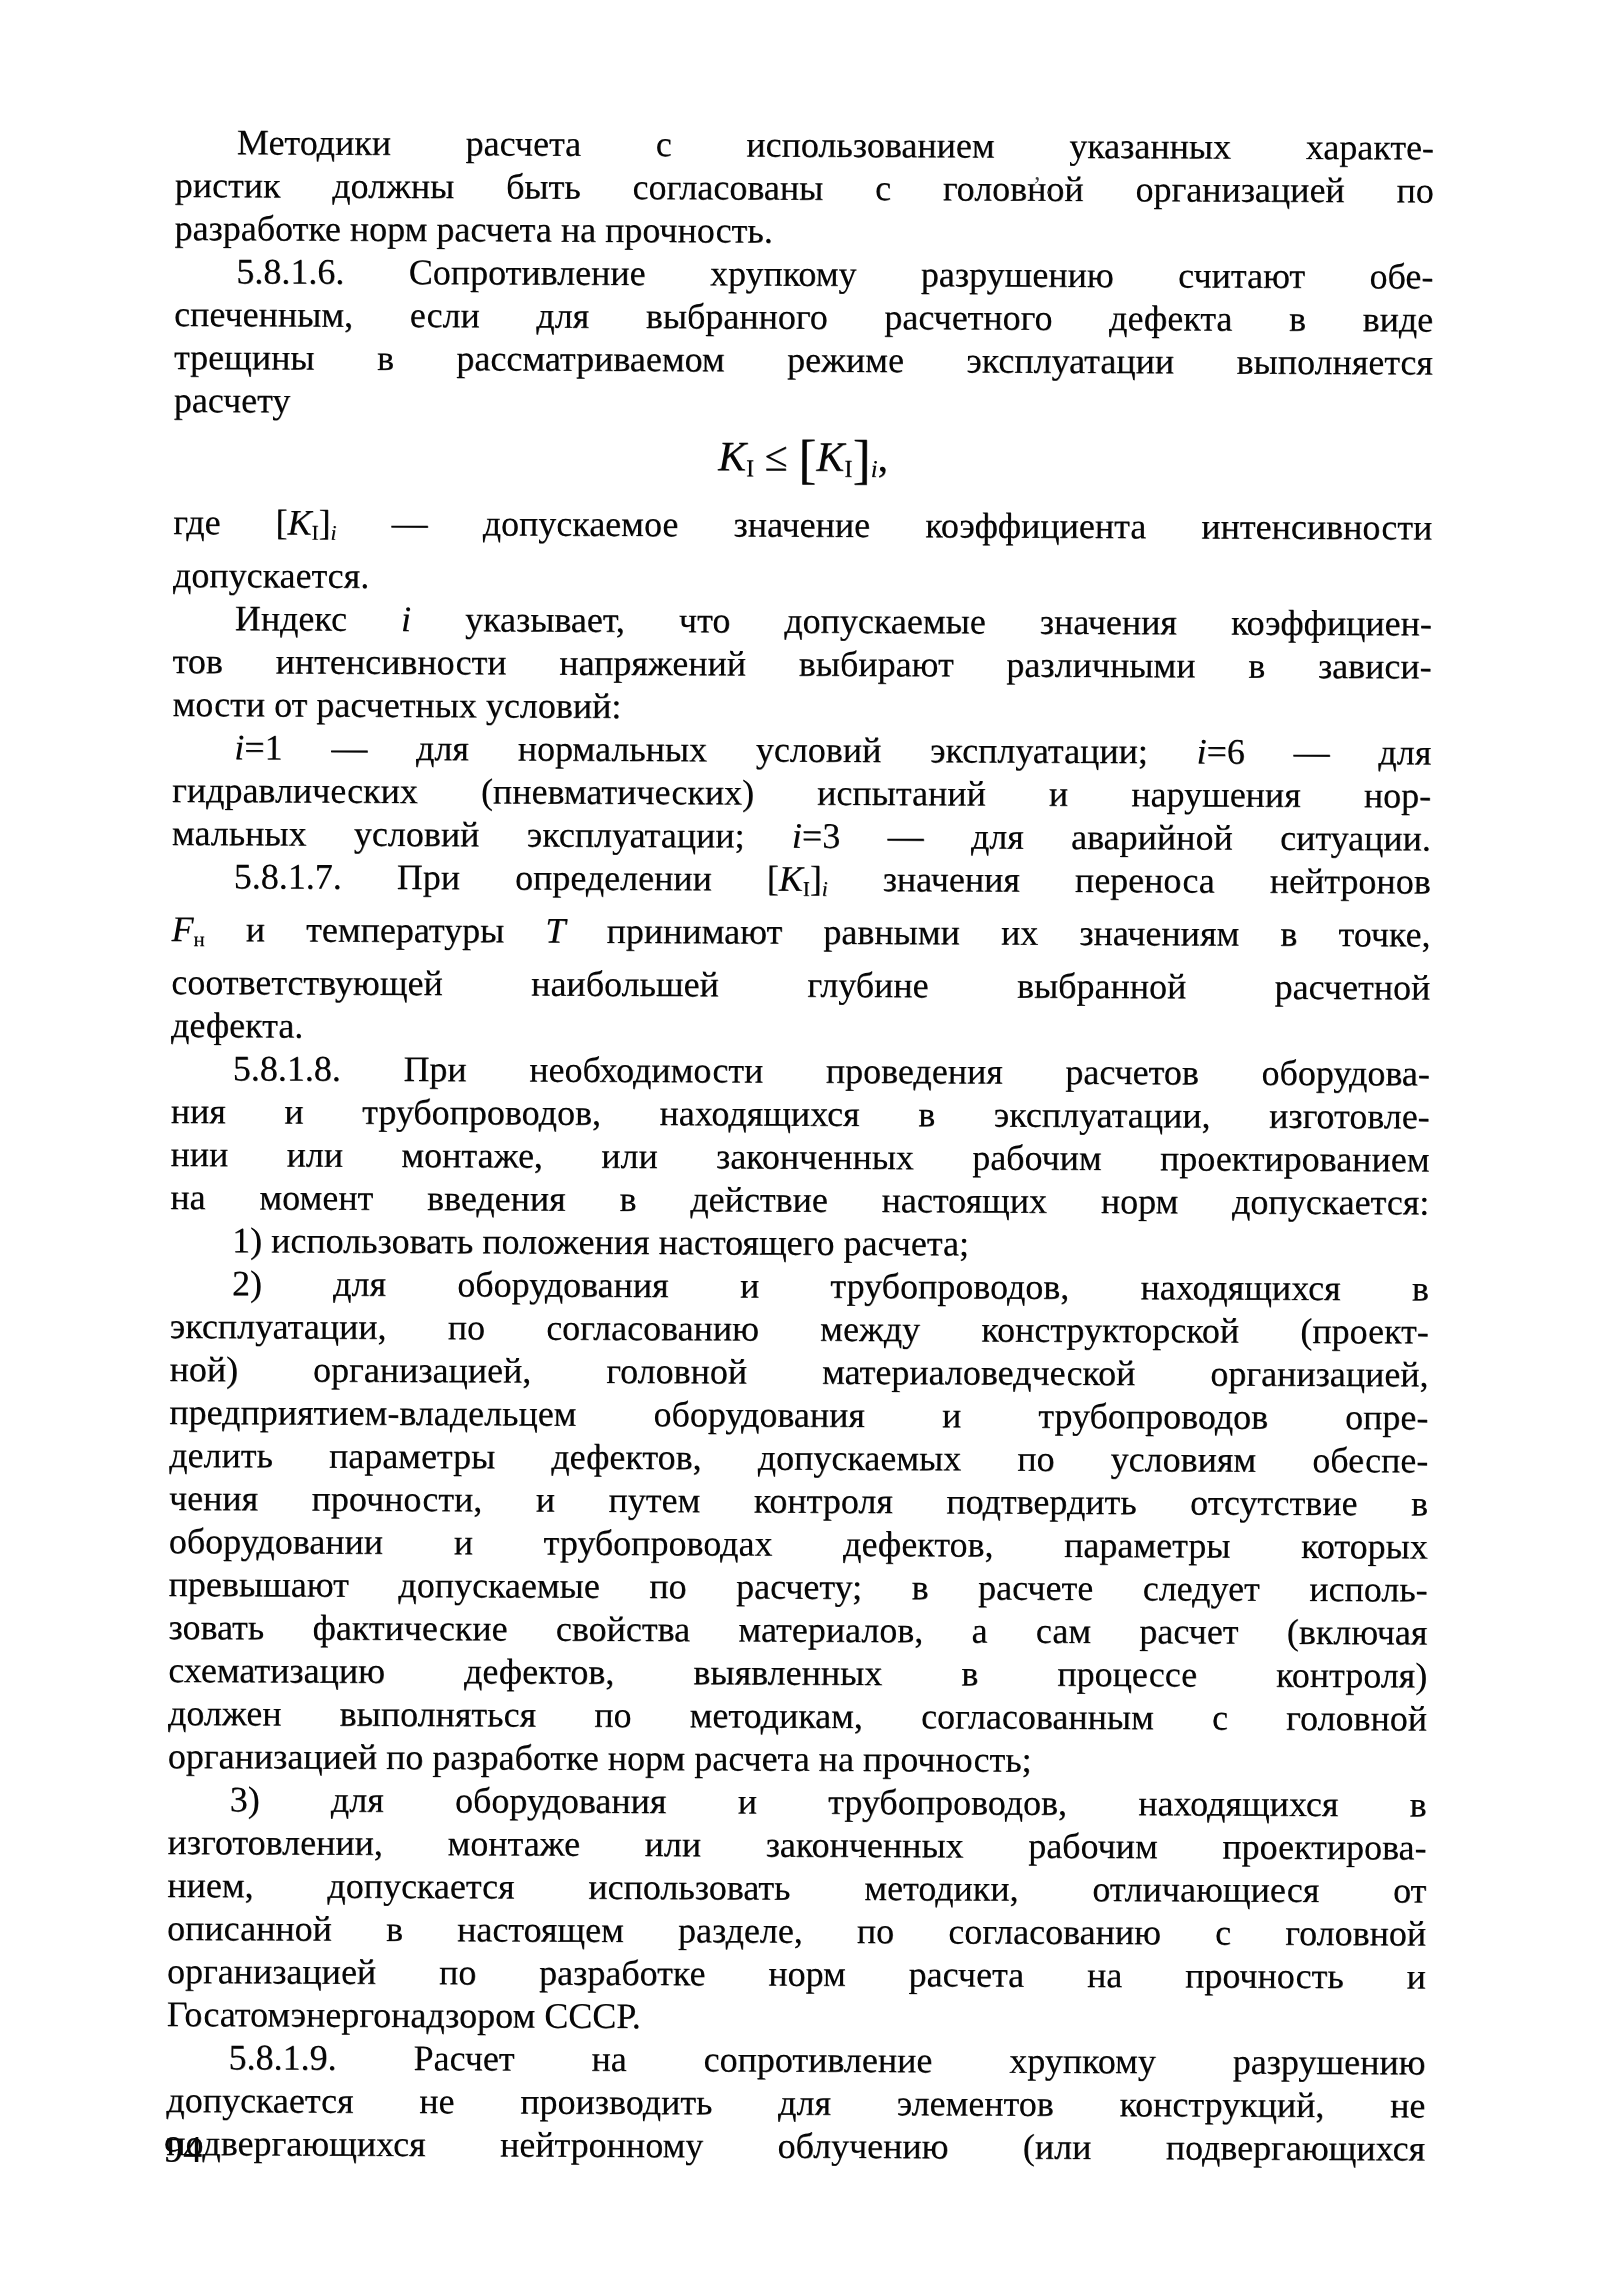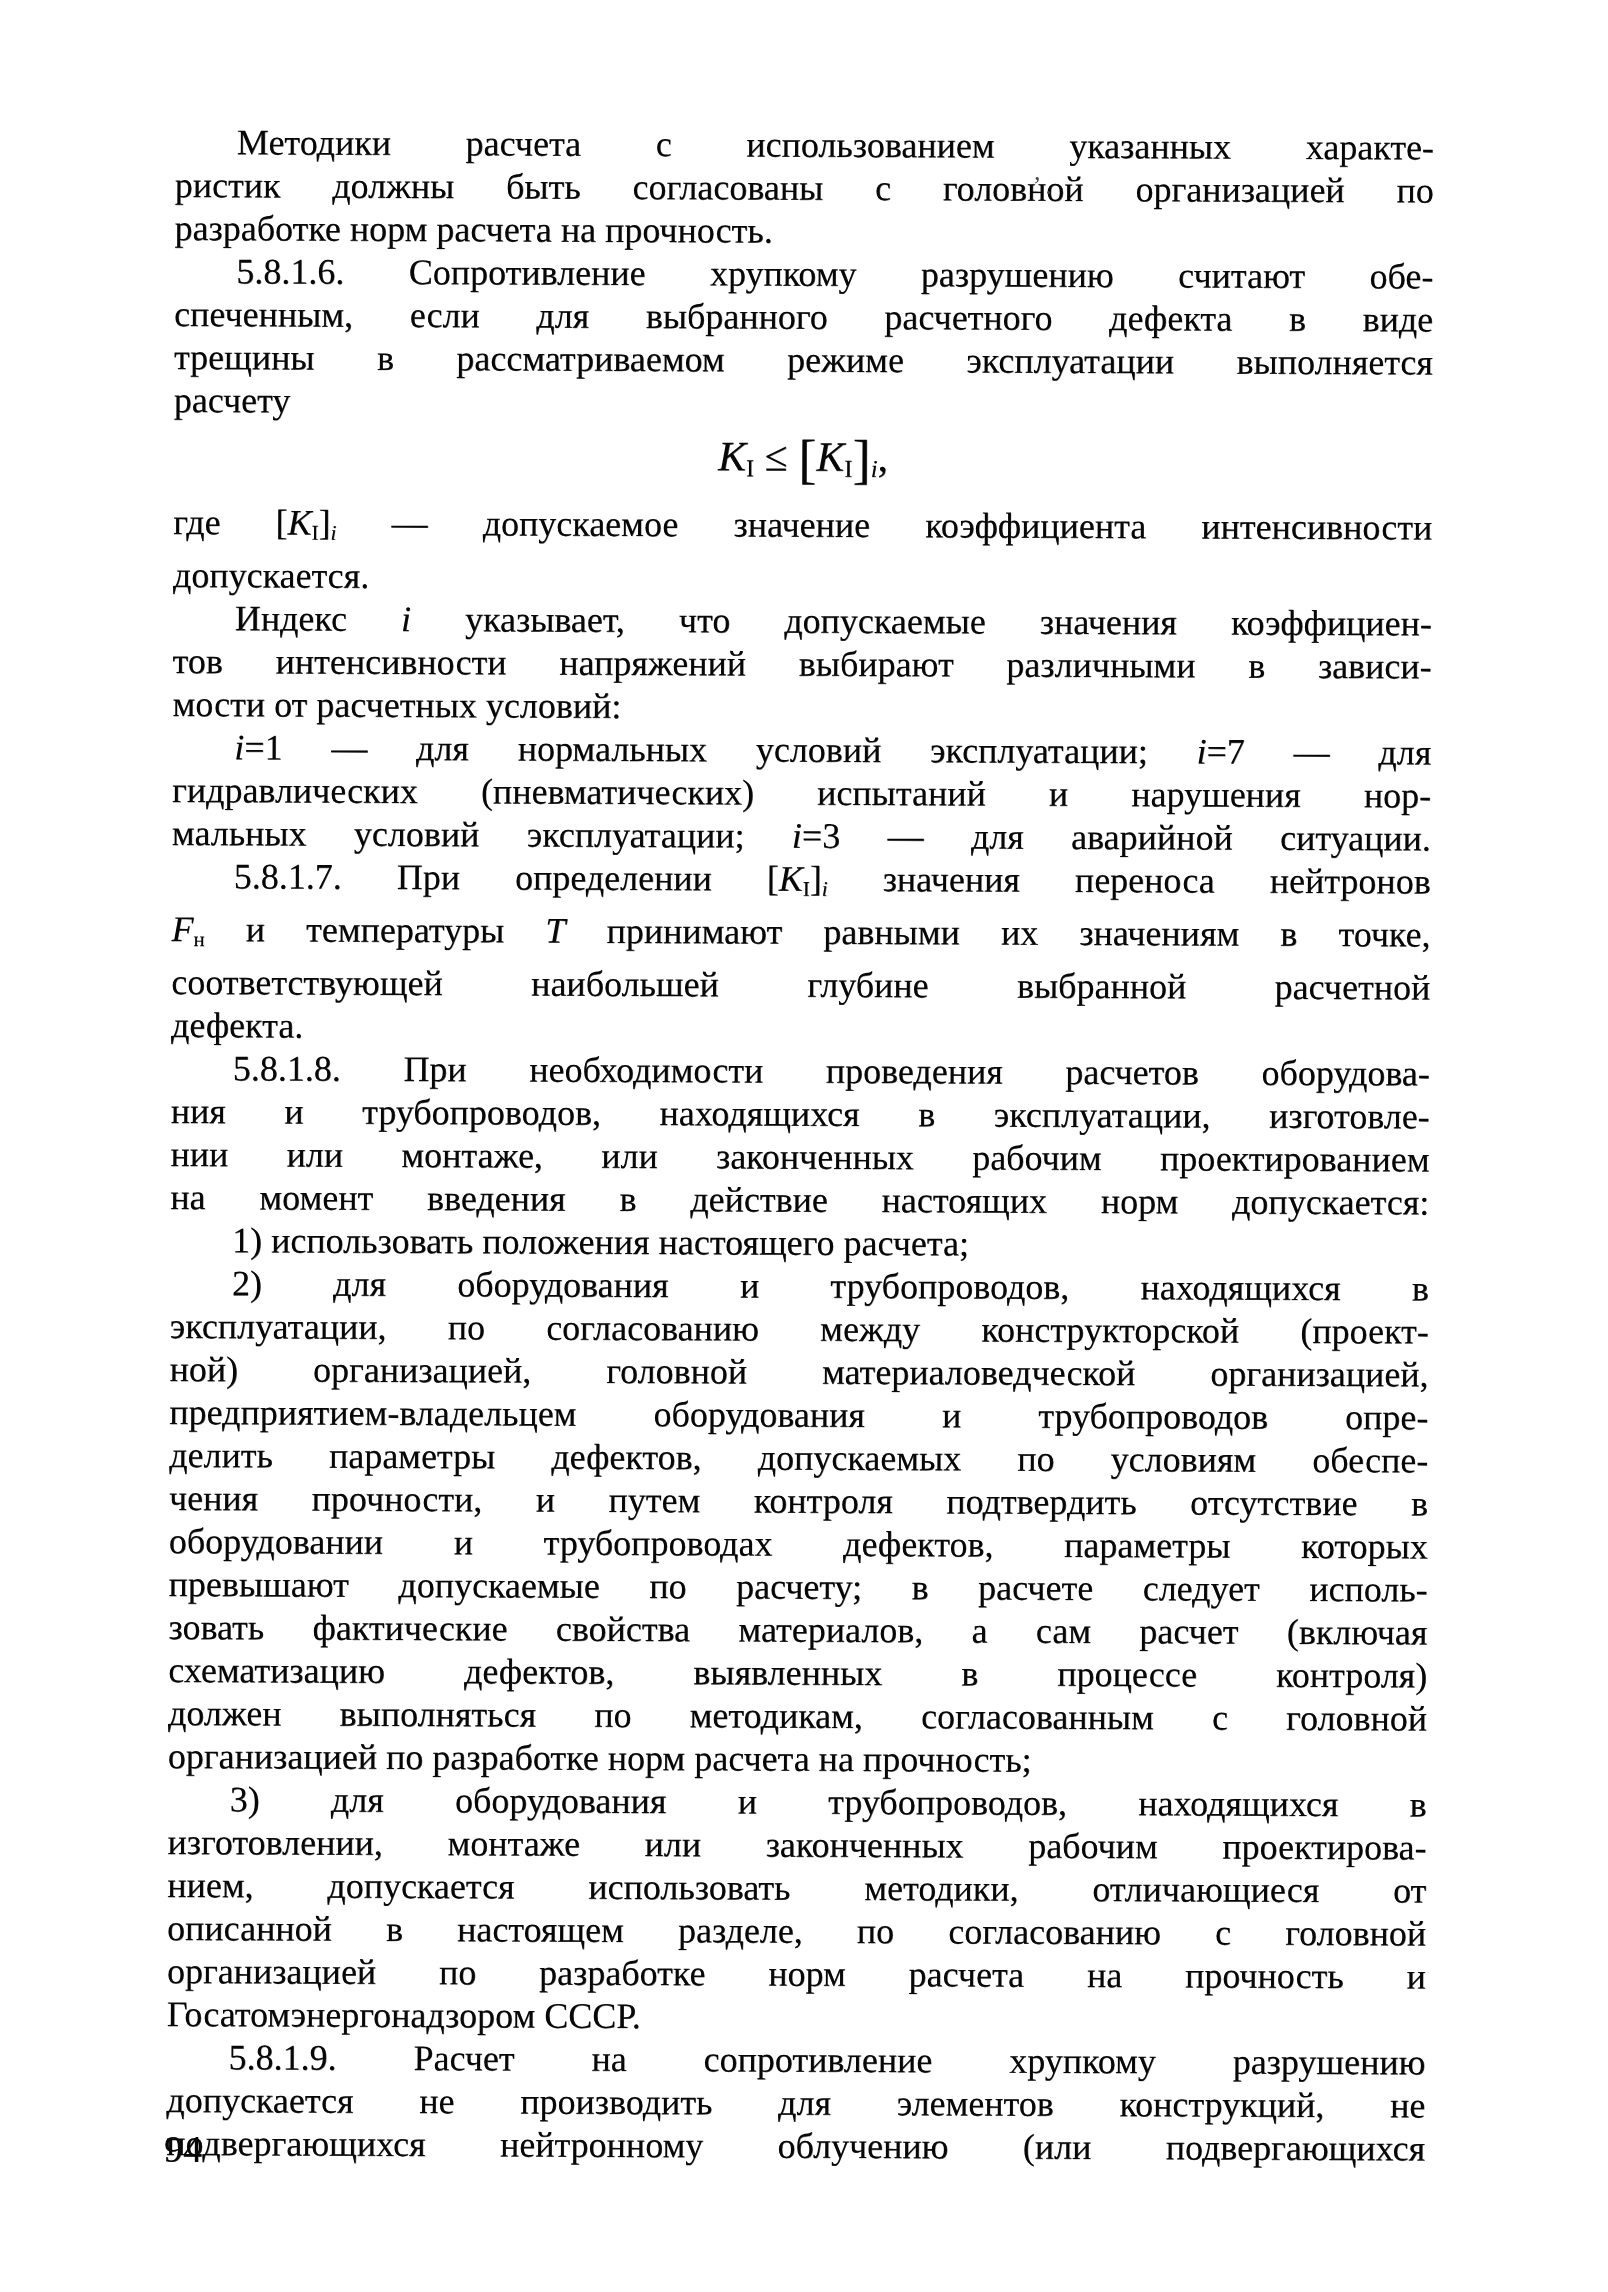--- a/index.html
+++ b/index.html
@@ -60,21 +60,21 @@
       <div class="line indent"><span>5.8.1.6. Сопротивление хрупкому разрушению считают обе-</span></div>
       <div class="line"><span>спеченным, если для выбранного расчетного дефекта в виде</span></div>
       <div class="line"><span>трещины в рассматриваемом режиме эксплуатации выполняется</span></div>
       <div class="line end"><span>расчету</span></div>
       <div class="formula"><span class="it">K</span><span class="sub">I</span><span> ≤ </span><span class="br">[</span><span class="it">K</span><span class="sub">I</span><span class="br">]</span><span class="itsub">i</span><span>,</span></div>
       <div class="line"><span>где [</span><span class="it">K</span><span class="sub">I</span><span>]</span><span class="itsub">i</span><span> — допускаемое значение коэффициента интенсивности</span></div>
       <div class="line end"><span>допускается.</span></div>
       <div class="line indent"><span>Индекс </span><span class="it">i</span><span> указывает, что допускаемые значения коэффициен-</span></div>
       <div class="line"><span>тов интенсивности напряжений выбирают различными в зависи-</span></div>
       <div class="line end"><span>мости от расчетных условий:</span></div>
-      <div class="line indent"><span class="it">i</span><span>=1 — для нормальных условий эксплуатации; </span><span class="it">i</span><span>=7 — для</span></div>
+      <div class="line indent"><span class="it">i</span><span>=1 — для нормальных условий эксплуатации; </span><span class="it">i</span><span>=6 — для</span></div>
       <div class="line"><span>гидравлических (пневматических) испытаний и нарушения нор-</span></div>
       <div class="line"><span>мальных условий эксплуатации; </span><span class="it">i</span><span>=3 — для аварийной ситуации.</span></div>
       <div class="line indent"><span>5.8.1.7. При определении [</span><span class="it">K</span><span class="sub">I</span><span>]</span><span class="itsub">i</span><span> значения переноса нейтронов</span></div>
       <div class="line"><span class="it">F</span><span class="sub">н</span><span> и температуры </span><span class="it">T</span><span> принимают равными их значениям в точке,</span></div>
       <div class="line"><span>соответствующей наибольшей глубине выбранной расчетной</span></div>
       <div class="line end"><span>дефекта.</span></div>
       <div class="line indent"><span>5.8.1.8. При необходимости проведения расчетов оборудова-</span></div>
       <div class="line"><span>ния и трубопроводов, находящихся в эксплуатации, изготовле-</span></div>
       <div class="line"><span>нии или монтаже, или законченных рабочим проектированием</span></div>
       <div class="line"><span>на момент введения в действие настоящих норм допускается:</span></div>

